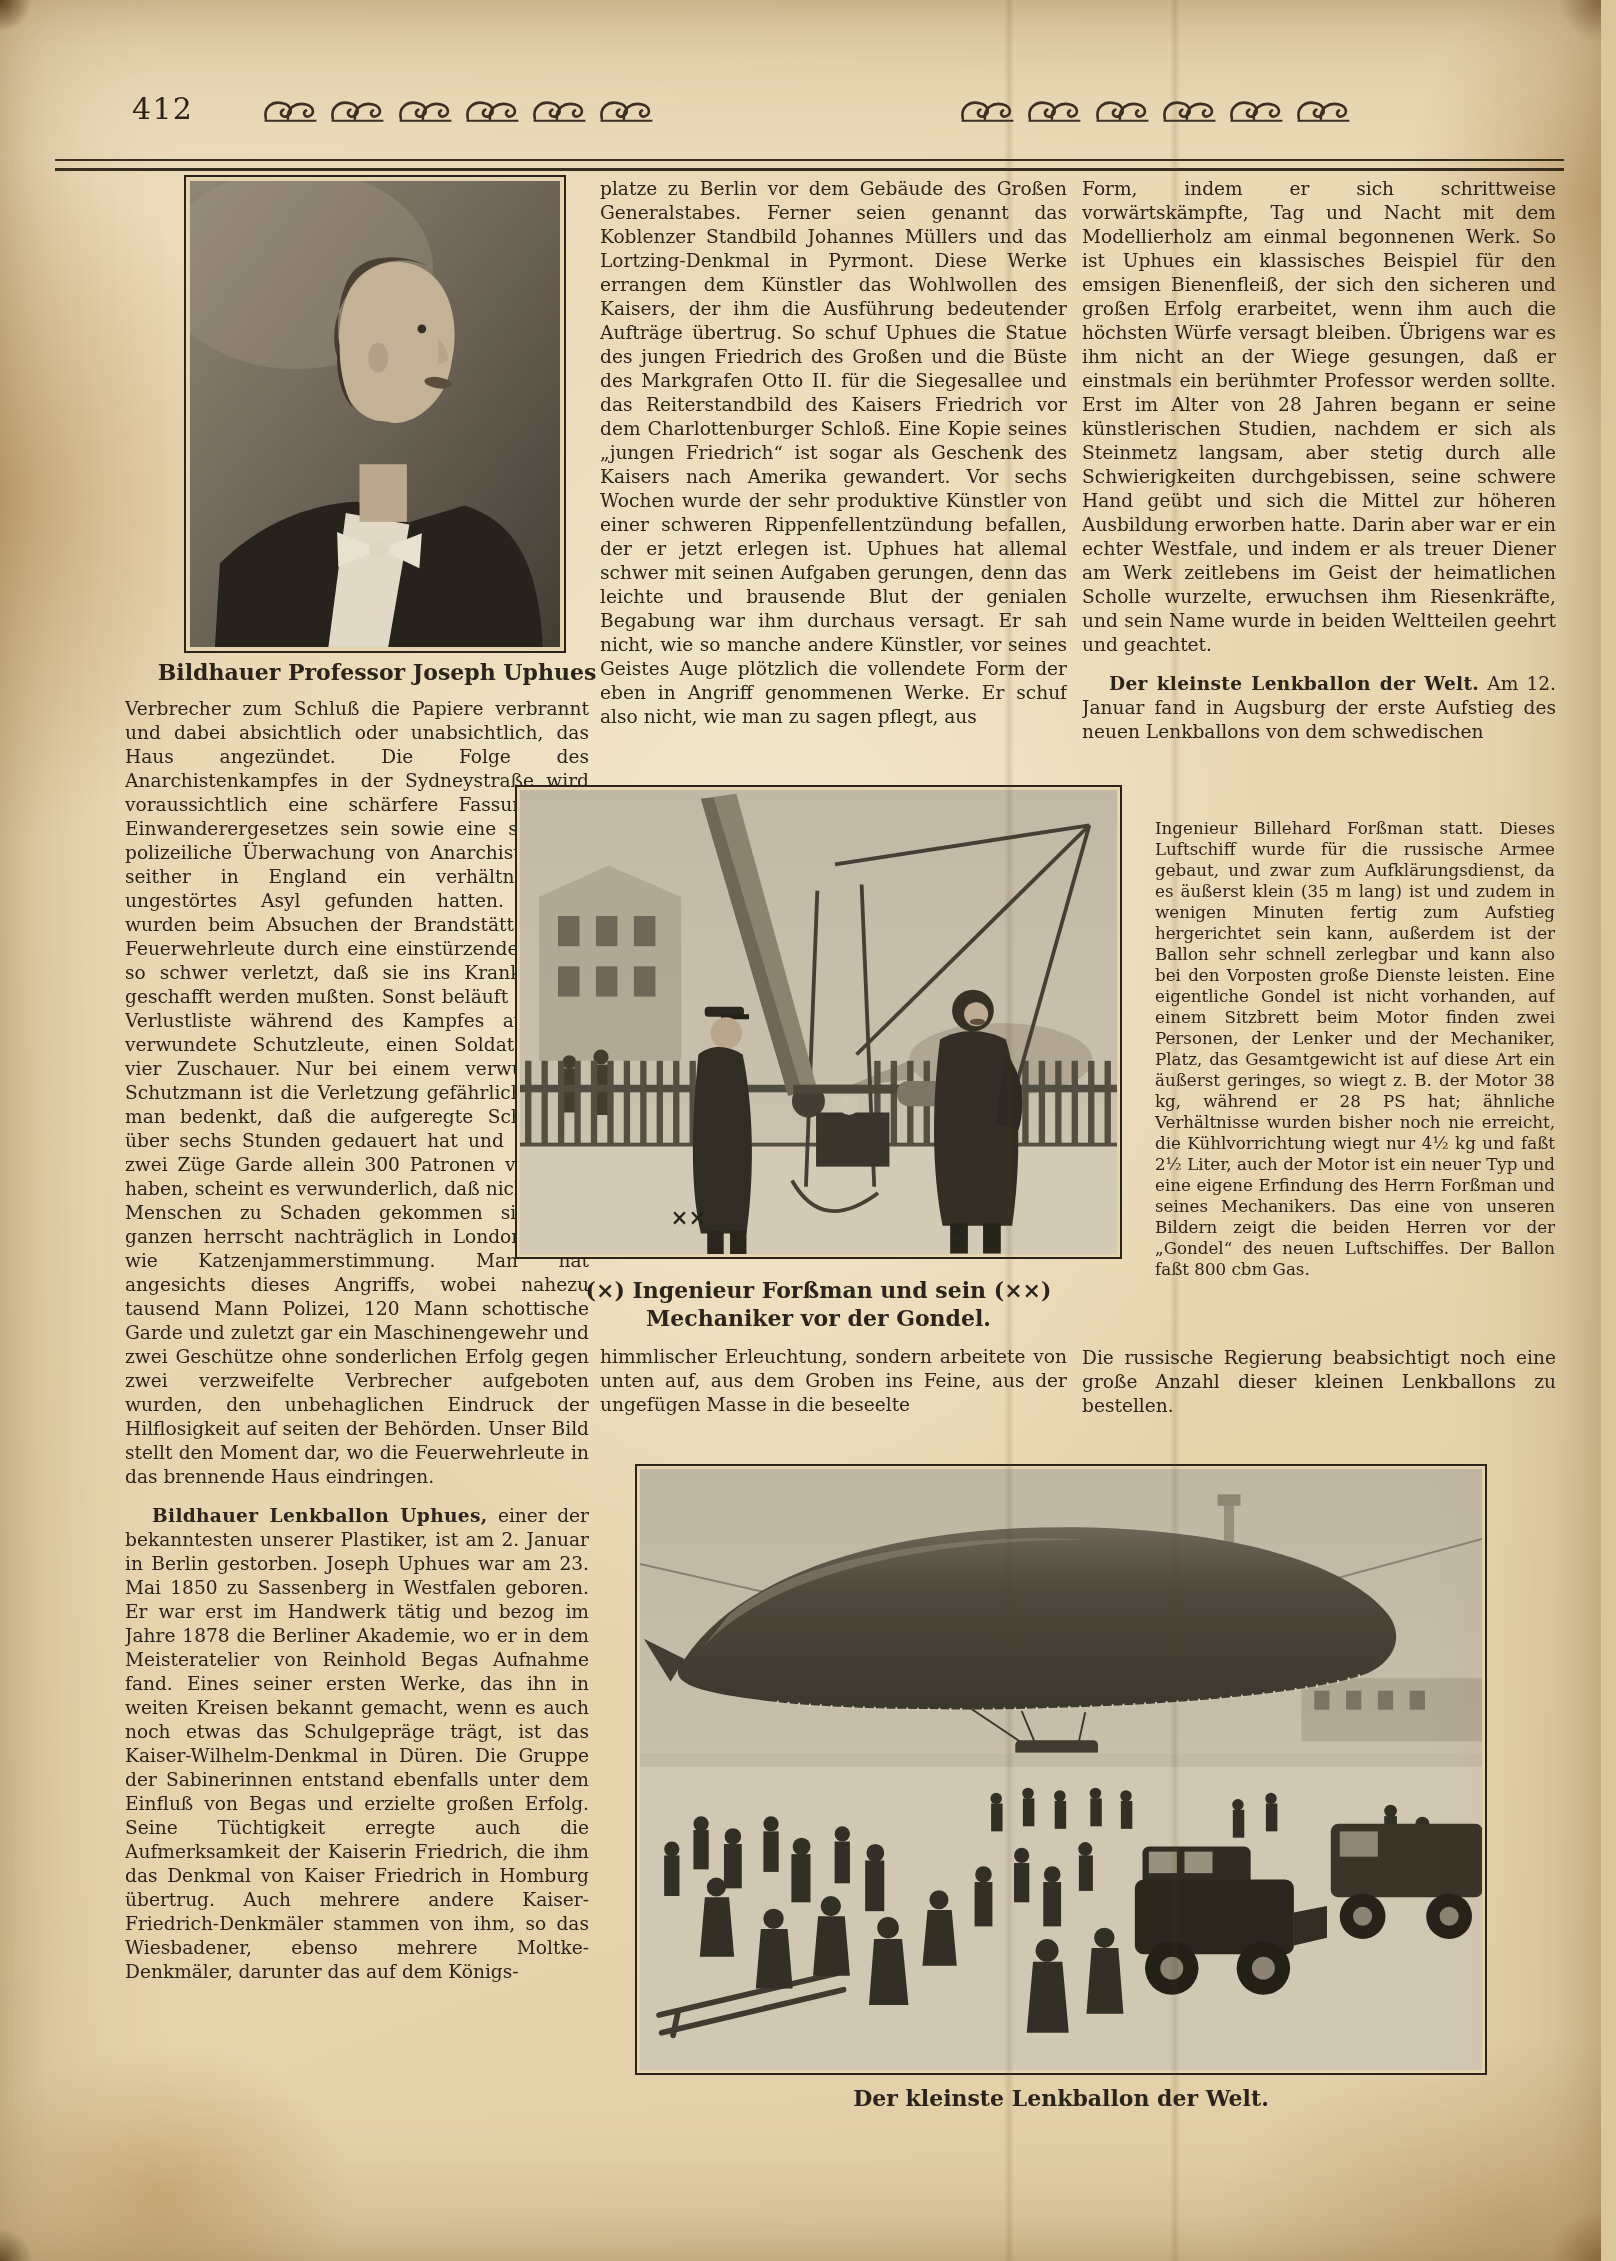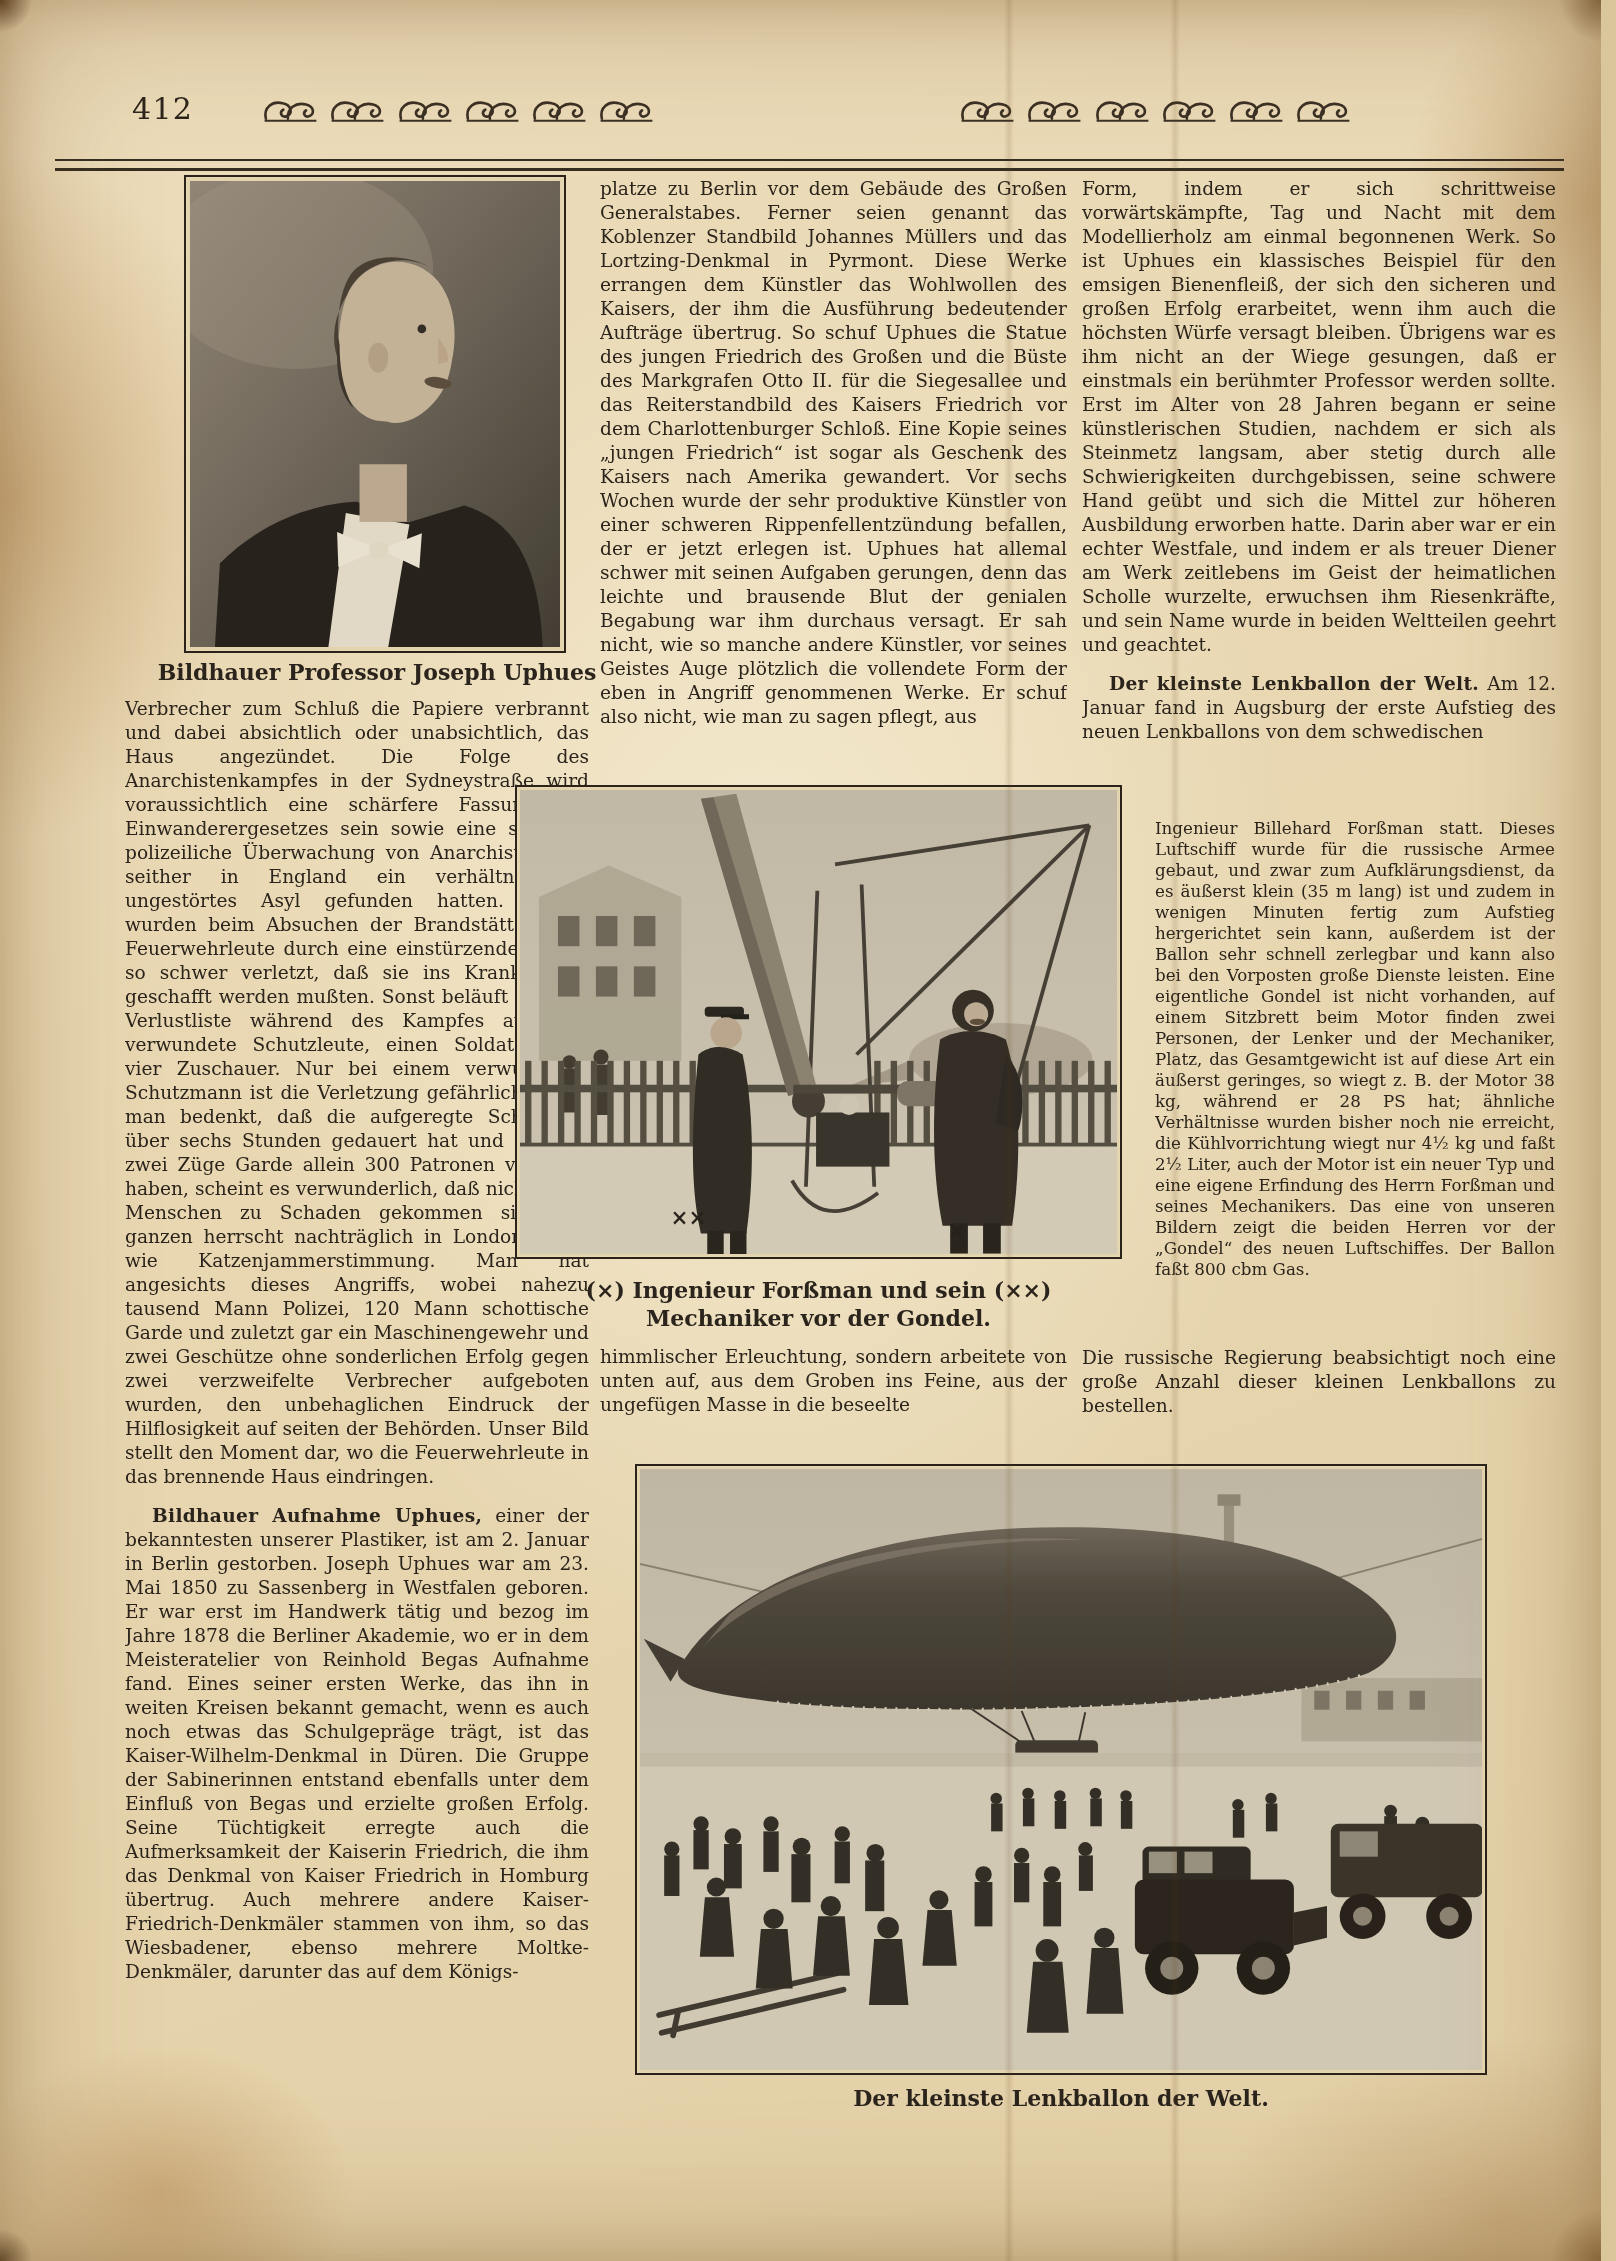--- a/index.html
+++ b/index.html
@@ -127,21 +127,21 @@
       <path d="M252 182 C270 136 330 112 382 136 C350 118 296 114 266 140 C244 160 236 206 238 250 L240 290 C226 262 228 220 252 182 Z" fill="#453d31"></path>
       <path d="M238 250 C232 300 240 340 262 362 C244 330 240 292 240 262 Z" fill="#3a332a"></path>
       <rect width="594" height="744" fill="#7a6a4a" opacity=".07"></rect>
     </svg>
   </div>
   <div class="abs caption" style="left:152px;top:658px;width:450px;height:33px;">Bildhauer Professor Joseph Uphues †.</div>
 
   <div class="abs body-text" style="left:125px;top:697px;width:464px;height:1424px;">
     <p>Verbrecher zum Schluß die Papiere verbrannt und dabei absichtlich oder unabsichtlich, das Haus angezündet. Die Folge des Anarchistenkampfes in der Sydneystraße wird voraussichtlich eine schärfere Fassung des Einwanderergesetzes sein sowie eine ständige polizeiliche Überwachung von Anarchisten, die seither in England ein verhältnismäßig ungestörtes Asyl gefunden hatten. Leider wurden beim Absuchen der Brandstätte sechs Feuerwehrleute durch eine einstürzende Mauer so schwer verletzt, daß sie ins Krankenhaus geschafft werden mußten. Sonst beläuft sich die Verlustliste während des Kampfes auf fünf verwundete Schutzleute, einen Soldaten und vier Zuschauer. Nur bei einem verwundeten Schutzmann ist die Verletzung gefährlich. Wenn man bedenkt, daß die aufgeregte Schießerei über sechs Stunden gedauert hat und daß die zwei Züge Garde allein 300 Patronen verknallt haben, scheint es verwunderlich, daß nicht mehr Menschen zu Schaden gekommen sind. Im ganzen herrscht nachträglich in London etwas wie Katzenjammerstimmung. Man hat angesichts dieses Angriffs, wobei nahezu tausend Mann Polizei, 120 Mann schottische Garde und zuletzt gar ein Maschinengewehr und zwei Geschütze ohne sonderlichen Erfolg gegen zwei verzweifelte Verbrecher aufgeboten wurden, den unbehaglichen Eindruck der Hilflosigkeit auf seiten der Behörden. Unser Bild stellt den Moment dar, wo die Feuerwehrleute in das brennende Haus eindringen.</p>
     <p>
-      <b>Bildhauer Aufnahme Uphues,</b>
+      <b>Bildhauer Lenkballon Uphues,</b>
       <span>einer der bekanntesten unserer Plastiker, ist am 2. Januar in Berlin gestorben. Joseph Uphues war am 23. Mai 1850 zu Sassenberg in Westfalen geboren. Er war erst im Handwerk tätig und bezog im Jahre 1878 die Berliner Akademie, wo er in dem Meisteratelier von Reinhold Begas Aufnahme fand. Eines seiner ersten Werke, das ihn in weiten Kreisen bekannt gemacht, wenn es auch noch etwas das Schulgepräge trägt, ist das Kaiser-Wilhelm-Denkmal in Düren. Die Gruppe der Sabinerinnen entstand ebenfalls unter dem Einfluß von Begas und erzielte großen Erfolg. Seine Tüchtigkeit erregte auch die Aufmerksamkeit der Kaiserin Friedrich, die ihm das Denkmal von Kaiser Friedrich in Homburg übertrug. Auch mehrere andere Kaiser-Friedrich-Denkmäler stammen von ihm, so das Wiesbadener, ebenso mehrere Moltke-Denkmäler, darunter das auf dem Königs-</span>
     </p>
   </div>
 
   <div class="abs body-text" style="left:600px;top:177px;width:467px;height:577px;">
     <p>platze zu Berlin vor dem Gebäude des Großen Generalstabes. Ferner seien genannt das Koblenzer Standbild Johannes Müllers und das Lortzing-Denkmal in Pyrmont. Diese Werke errangen dem Künstler das Wohlwollen des Kaisers, der ihm die Ausführung bedeutender Aufträge übertrug. So schuf Uphues die Statue des jungen Friedrich des Großen und die Büste des Markgrafen Otto II. für die Siegesallee und das Reiterstandbild des Kaisers Friedrich vor dem Charlottenburger Schloß. Eine Kopie seines „jungen Friedrich“ ist sogar als Geschenk des Kaisers nach Amerika gewandert. Vor sechs Wochen wurde der sehr produktive Künstler von einer schweren Rippenfellentzündung befallen, der er jetzt erlegen ist. Uphues hat allemal schwer mit seinen Aufgaben gerungen, denn das leichte und brausende Blut der genialen Begabung war ihm durchaus versagt. Er sah nicht, wie so manche andere Künstler, vor seines Geistes Auge plötzlich die vollendete Form der eben in Angriff genommenen Werke. Er schuf also nicht, wie man zu sagen pflegt, aus</p>
   </div>
 
   <div class="abs photo-frame" style="left:515px;top:785px;width:607px;height:474px;padding:2.6px;">
     <svg viewBox="0 0 945 738" preserveAspectRatio="none">

